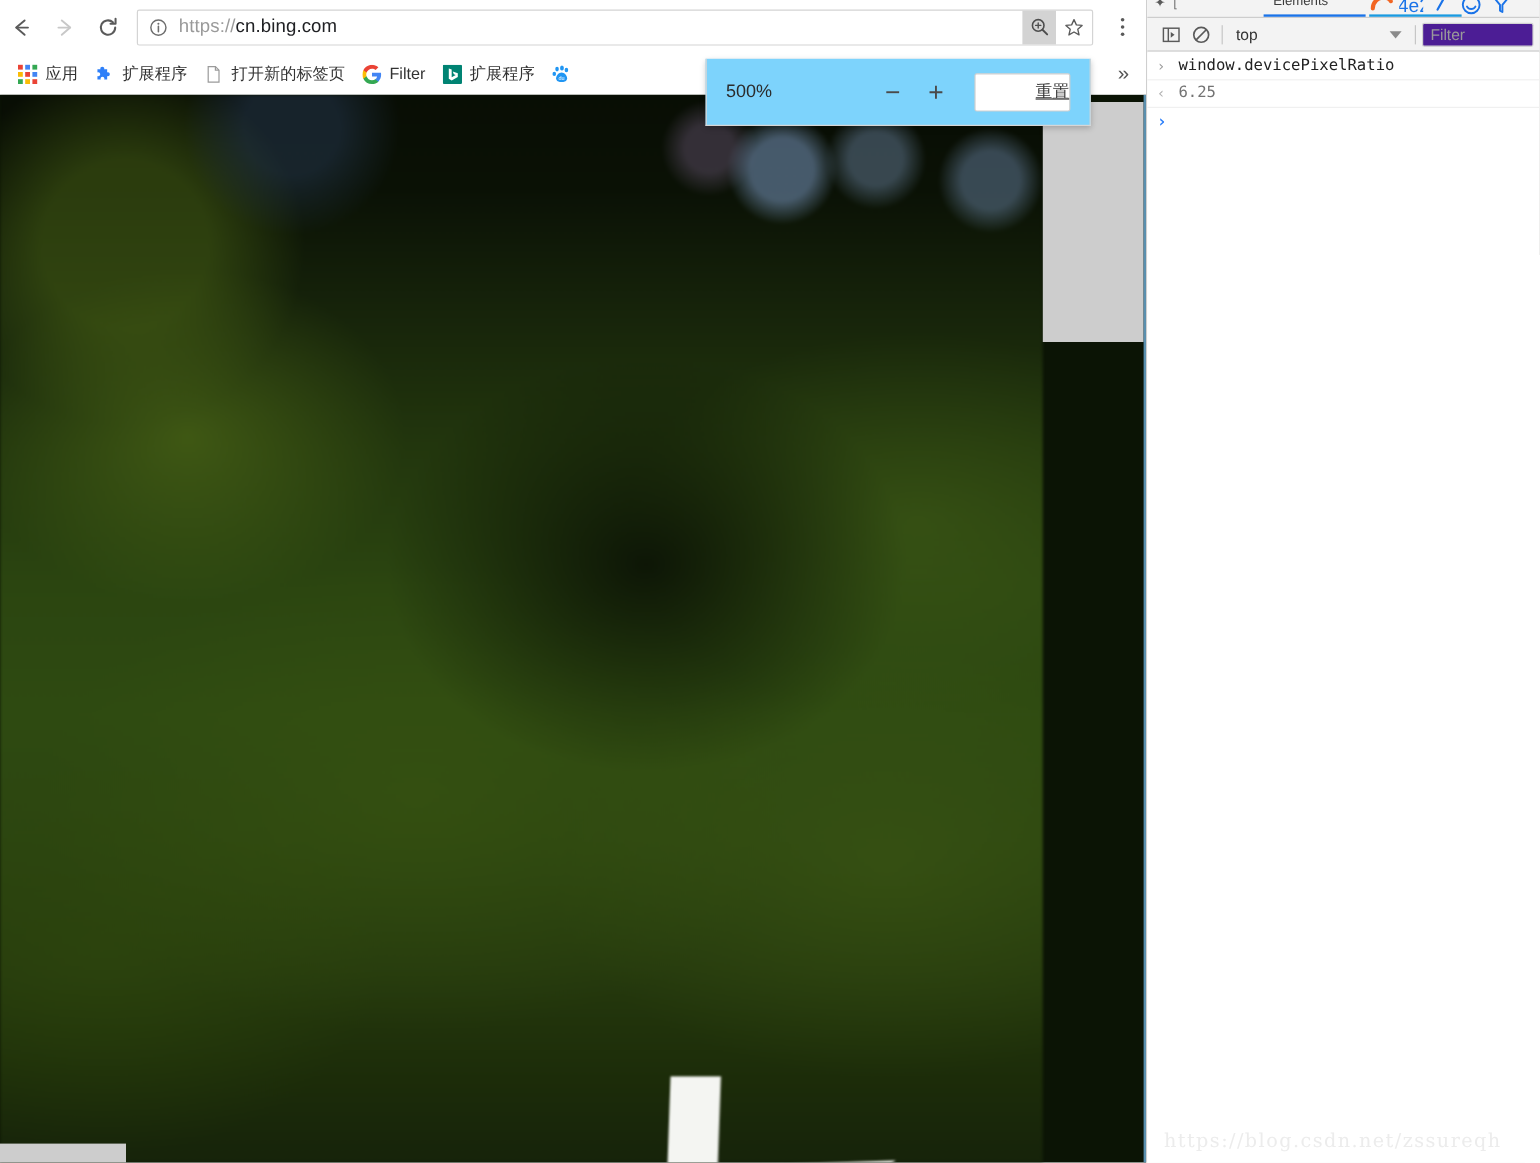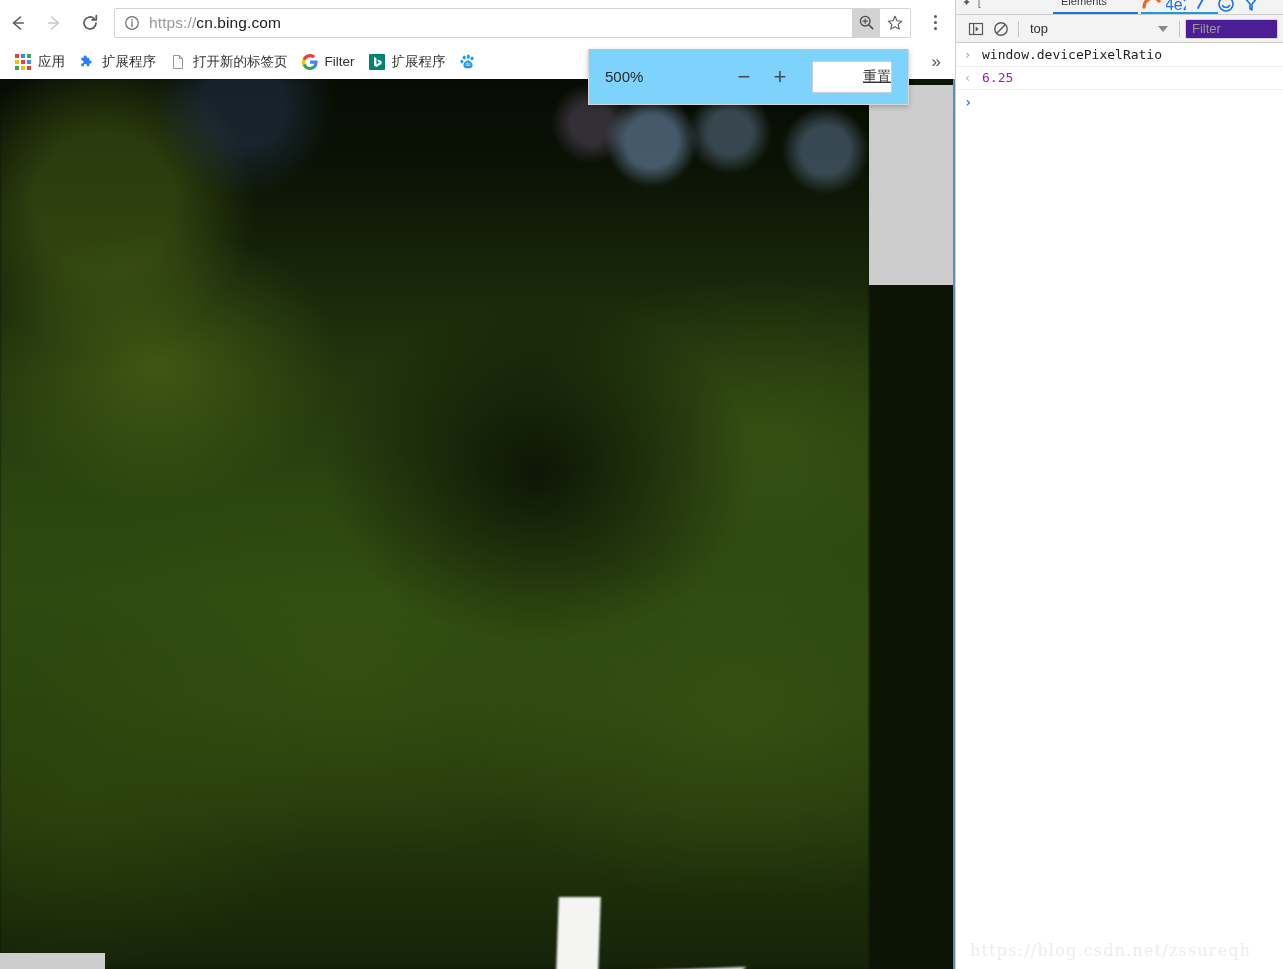--- a/index.html
+++ b/index.html
@@ -340,21 +340,21 @@
     border-bottom: 1px solid #f0f0f0;
   }
   .dt-gutter {
     width: 18px; flex: 0 0 auto;
     color: #9a9a9a; font-size: 12px; line-height: 18px;
     text-align: left;
   }
   .dt-gutter.in { color: #9b9b9b; }
   .dt-gutter.out { color: #b0b0b0; }
   .dt-text { color: #222; line-height: 18px; white-space: pre-wrap; word-break: break-all; text-align: center;}
-  .dt-text.value { color: #a21caf; }
+  .dt-text.value { color: #737373; }
   .dt-prompt-line {
     display: flex; align-items: center;
     min-height: 24px;
     padding: 3px 6px 3px 8px;
   }
   .dt-prompt-caret { color: #2d7ff9; font-weight: 700; width: 18px; flex: 0 0 auto; font-size: 14px;}
 
   .watermark {
     position: absolute; left: 14px; bottom: 9px;
     font-family: "DejaVu Serif", "Liberation Serif", serif;

